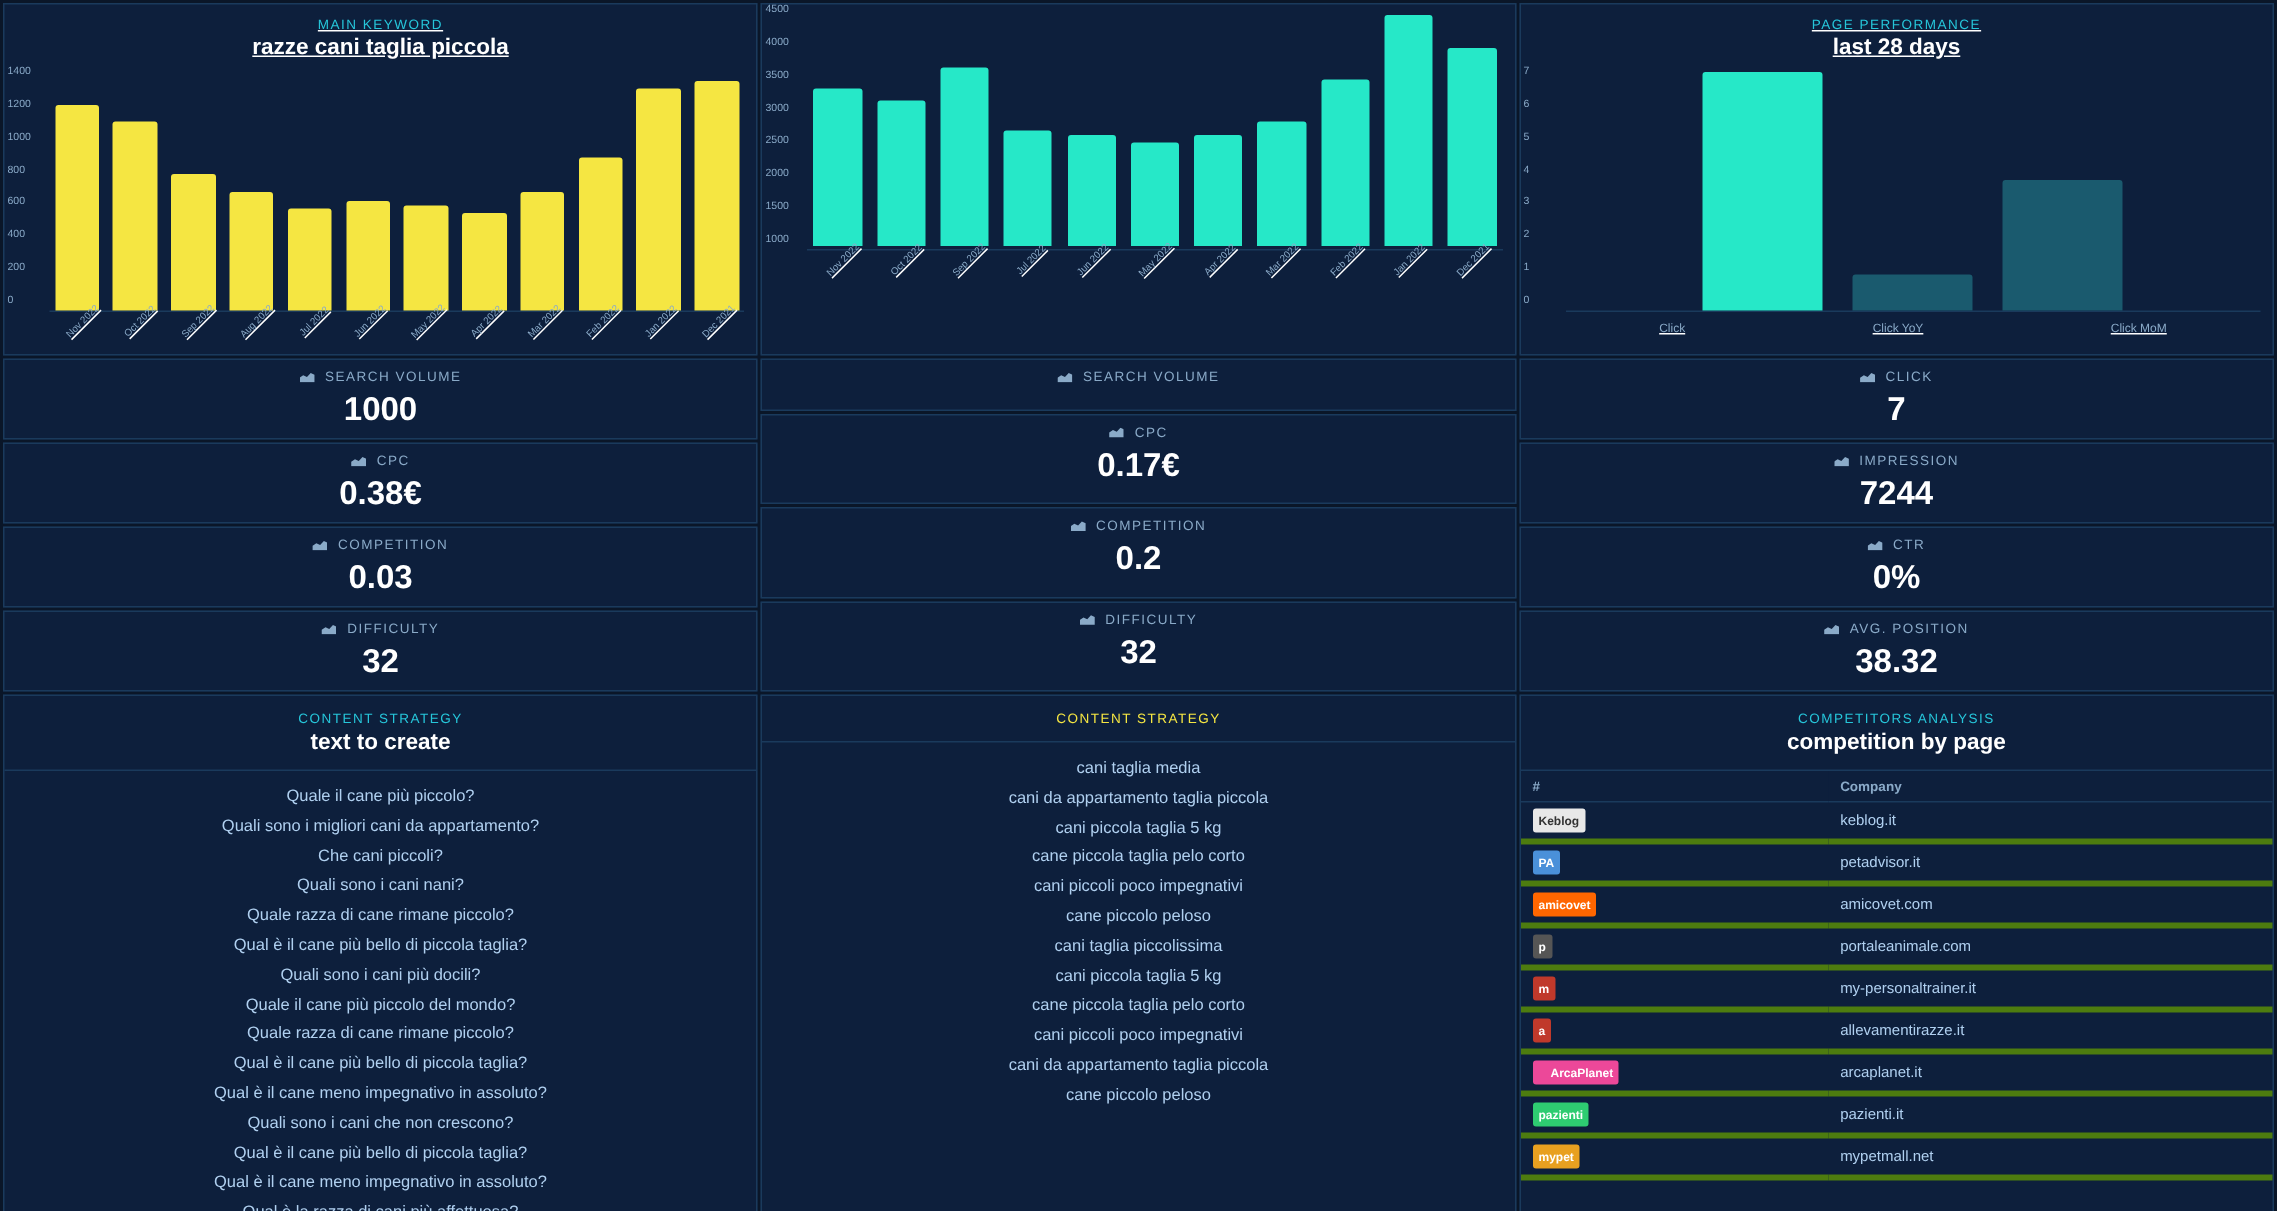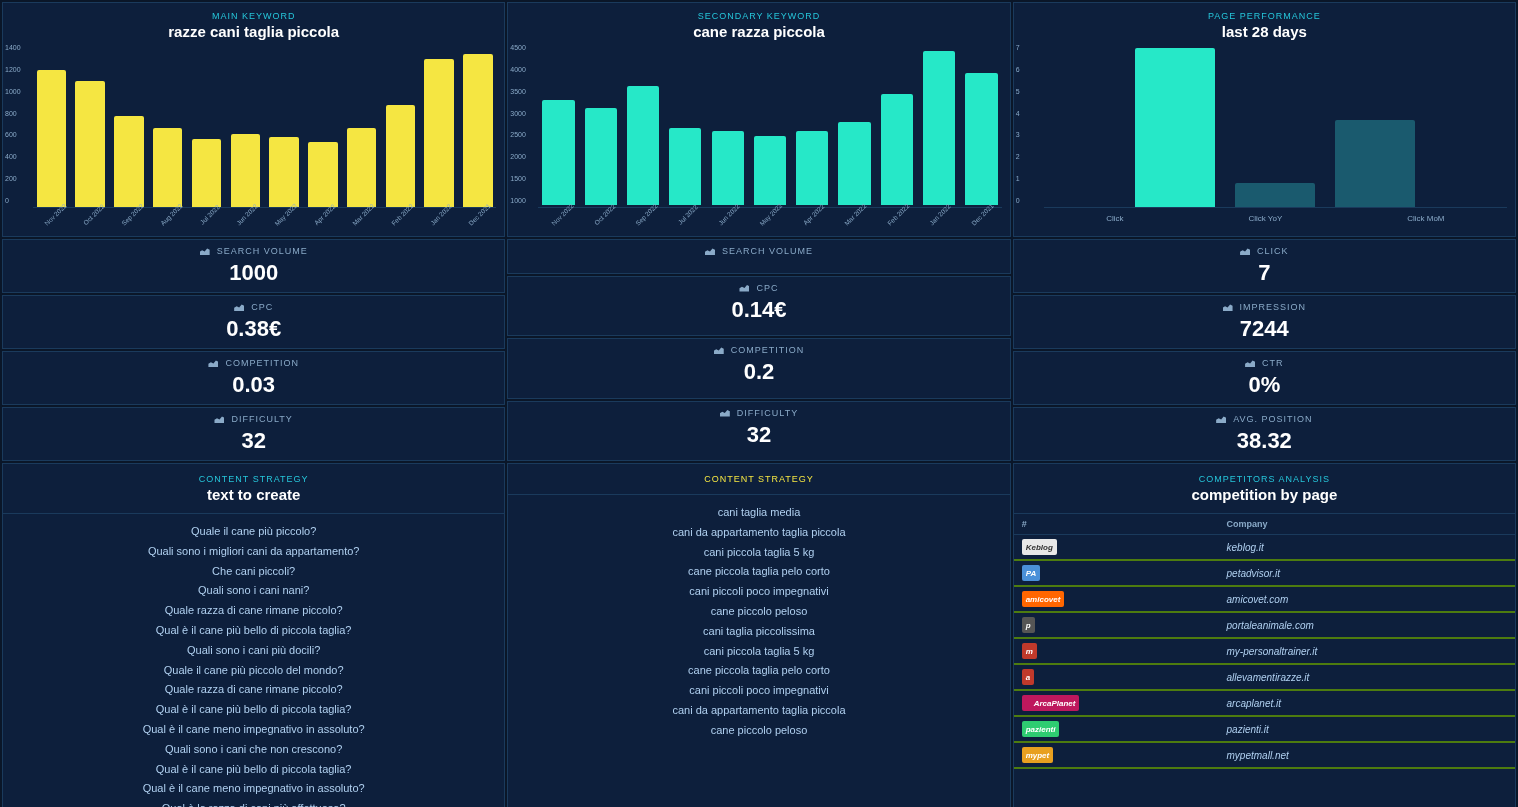--- a/index.html
+++ b/index.html
@@ -17,20 +17,21 @@
       grid-template-rows: auto auto auto;
       gap: 2px;
       background: #0a1628;
       padding: 2px;
     }
     .panel {
       background: #0d1f3c;
       border: 1px solid #1a3a5c;
       padding: 0;
       position: relative;
+      text-decoration: underline;
     }
     .panel-header {
       text-align: center;
       padding: 8px 10px 4px;
     }
     .panel-label {
       font-size: 9px;
       color: #26c6da;
       letter-spacing: 1px;
       text-transform: uppercase;
@@ -114,42 +115,41 @@
     .competitors-table th {
       background: #0d1f3c;
       color: #8aaac8;
       padding: 5px 8px;
       text-align: left;
       border-bottom: 1px solid #1a3a5c;
       font-size: 9px;
     }
     .competitors-table td {
       padding: 4px 8px;
-      border-bottom: 2px solid #4d7c0f;
+      border-bottom: 4px solid #4d7c0f;
       color: #b0d0f0;
       font-size: 10px;
-      font-style: italic;
     }
     .competitor-logo {
       height: 16px;
       display: inline-flex;
       align-items: center;
       padding: 2px 4px;
       border-radius: 2px;
       font-size: 8px;
       font-weight: bold;
     }
     .logo-keblog { background: #e8e8e8; color: #333; }
     .logo-amicovet { background: #ff6600; color: #fff; }
     .logo-petadvisor { background: #4a90d9; color: #fff; }
     .logo-portale { background: #555; color: #fff; }
     .logo-personal { background: #c0392b; color: #fff; }
     .logo-zooplus { background: #e8e8e8; color: #333; }
     .logo-allev { background: #c0392b; color: #fff; }
-    .logo-arca { background: #be185d; color: #fff; padding-left: 12px; }
+    .logo-arca { background: #ec4899; color: #fff; padding-left: 12px; }
     .logo-pazienti { background: #2ecc71; color: #fff; }
     .logo-mypet { background: #e8a020; color: #fff; }
     .metric-cell {
       background: #0d1f3c;
       border: 1px solid #1a3a5c;
       padding: 6px 12px;
       text-align: center;
     }
     .mini-icon {
       display: inline-block;
@@ -253,24 +253,20 @@
           <span class="x-label">Mar 2022</span>
           <span class="x-label">Feb 2022</span>
           <span class="x-label">Jan 2022</span>
           <span class="x-label">Dec 2021</span>
         </div>
       </div>
     </div>
   </div>
 
   <div class="panel">
-    <div class="panel-header">
-      <div class="panel-label">SECONDARY KEYWORD</div>
-      <div class="panel-title">cane razza piccola</div>
-    </div>
     <div class="bar-chart-wrapper" style="padding: 4px 8px 0; position: relative;">
       <div class="y-axis-labels">
         <span>4500</span>
           <span>4000</span>
           <span>3500</span>
           <span>3000</span>
           <span>2500</span>
           <span>2000</span>
           <span>1500</span>
           <span>1000</span>
@@ -401,21 +397,21 @@
       <div class="metric-label-row">
         <span class="mini-icon"></span>
         <span class="metric-label">SEARCH VOLUME</span>
       </div>
     </div>
     <div class="metric-cell">
       <div class="metric-label-row">
         <span class="mini-icon"></span>
         <span class="metric-label">CPC</span>
       </div>
-      <div class="metric-value">0.14€</div>
+      <div class="metric-value">0.17€</div>
     </div>
     <div class="metric-cell">
       <div class="metric-label-row">
         <span class="mini-icon"></span>
         <span class="metric-label">COMPETITION</span>
       </div>
       <div class="metric-value">0.2</div>
     </div>
     <div class="metric-cell">
       <div class="metric-label-row">

